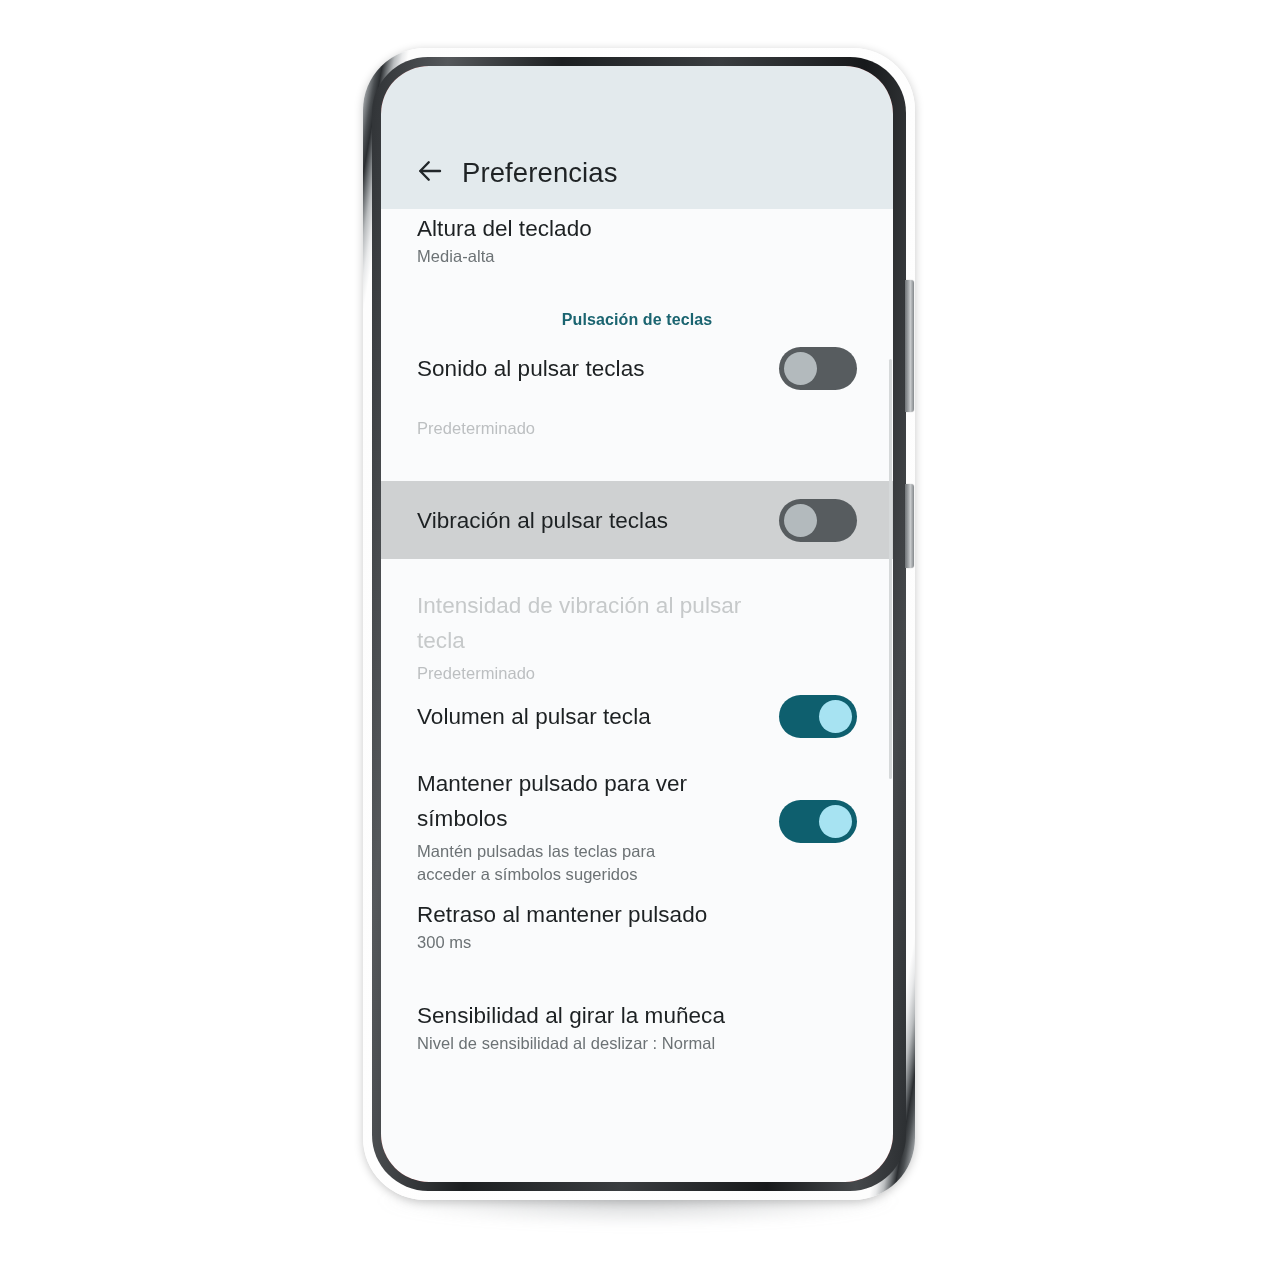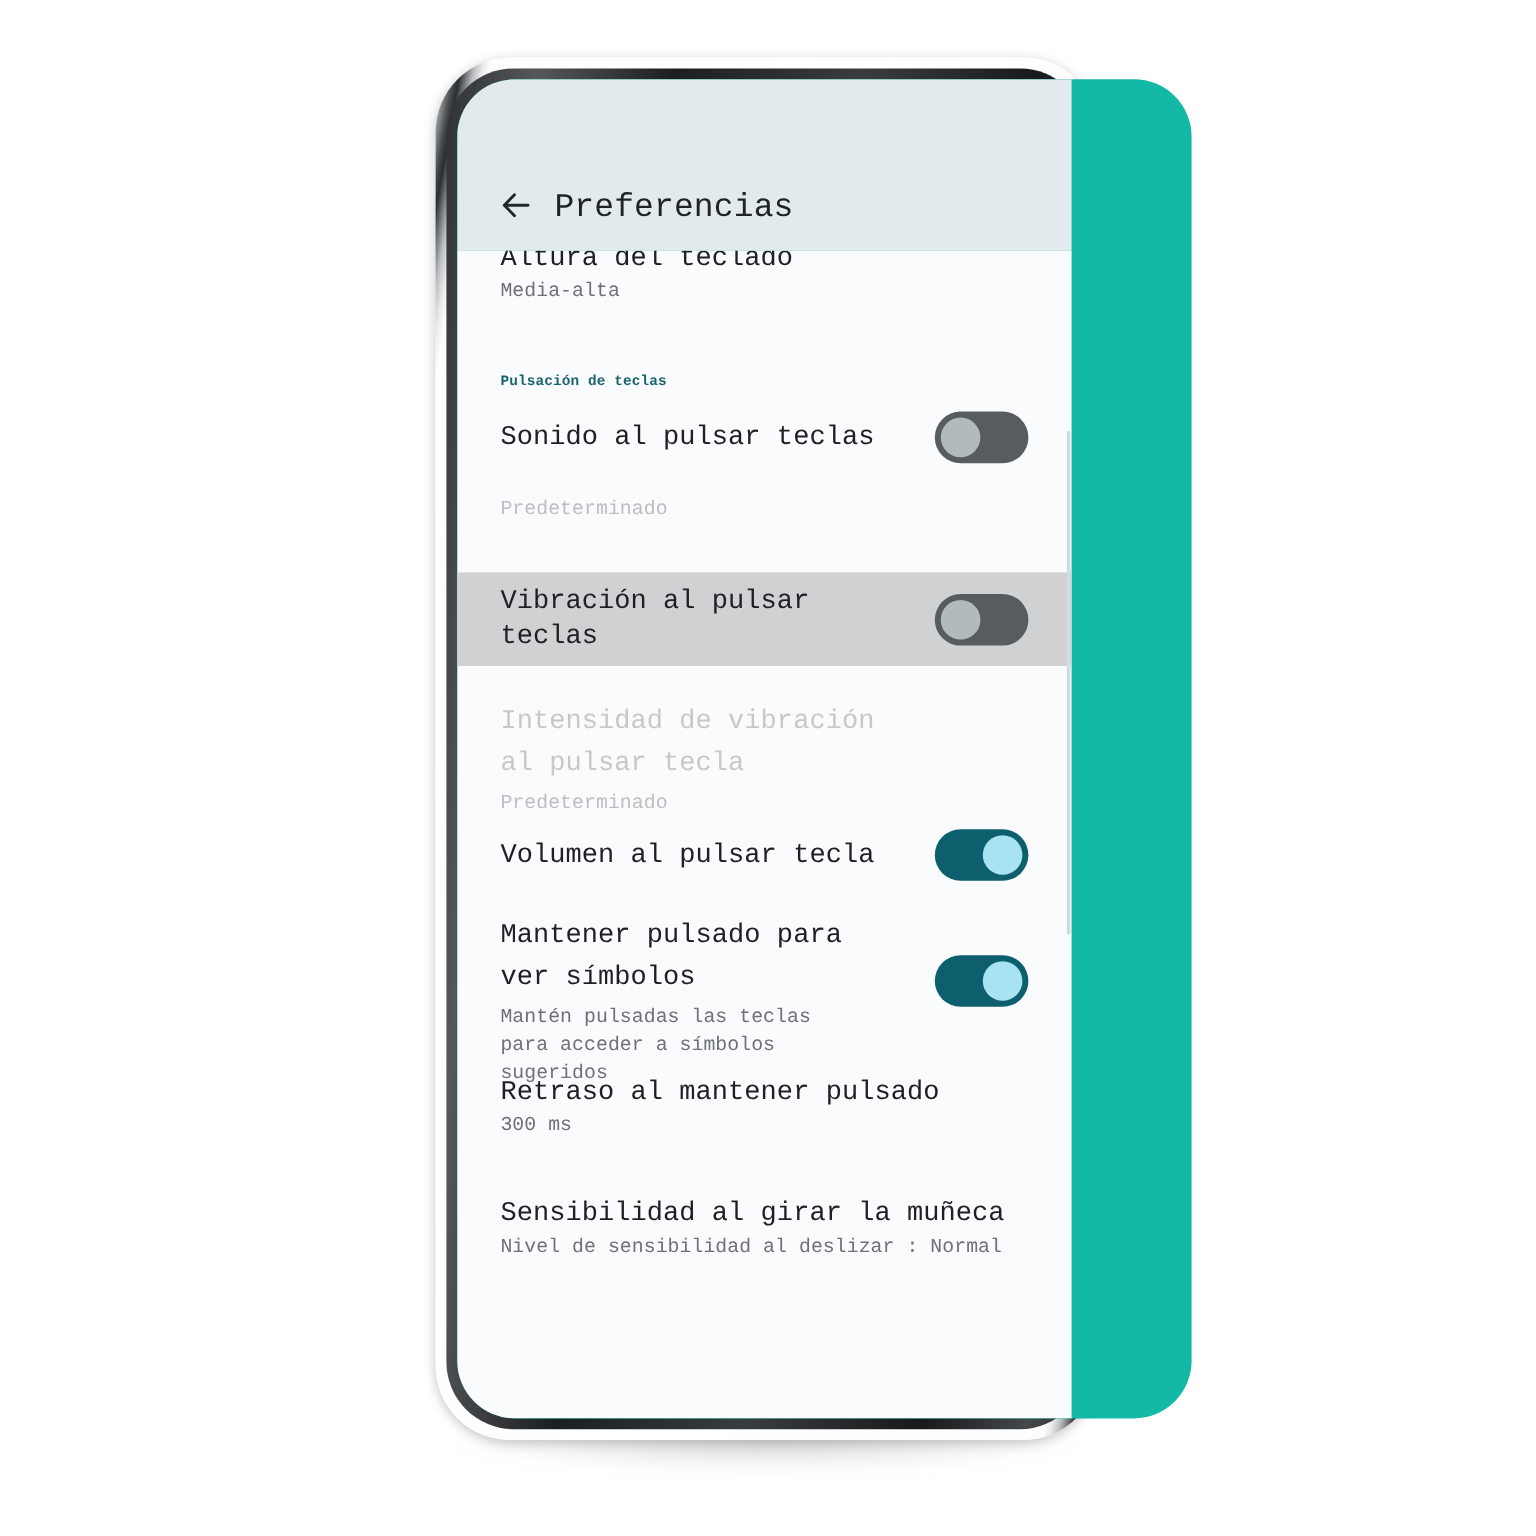--- a/index.html
+++ b/index.html
@@ -68,26 +68,25 @@
     width: 534px;
     height: 1134px;
     border-radius: 56px;
     background: linear-gradient(95deg, #2f3235 0%, #55585b 12%, #1c1f21 30%, #3a3d40 55%, #17191b 78%, #45484b 92%, #2a2d30 100%);
   }
 
   .phone-screen {
     position: absolute;
     left: 381px;
     top: 66px;
-    width: 612px;
+    width: 512px;
     height: 1116px;
     border-radius: 48px;
     overflow: hidden;
-    background: #14b8a6;
-    font-family: Liberation Mono, monospace;
+    background: #7f1d1d;
   }
 
   
   .side-btn {
     position: absolute;
     left: 905px;
     width: 9px;
     background: linear-gradient(90deg, #6f7376 0%, #9ea2a5 35%, #c8cbcd 60%, #84888b 100%);
     border-radius: 0 3px 3px 0;
     box-shadow: 0 0 1px rgba(0,0,0,0.4);
@@ -162,25 +161,26 @@
     font-size: 16.5px;
     color: #6c7275;
     line-height: 22px;
     margin-top: 2px;
     letter-spacing: 0.05px;
   }
   .row-sub.disabled { color: #bcbfc1; }
   .row-sub.multi { line-height: 23px; }
 
   .section-header {
-    font-size: 12px;
+    font-size: 16px;
     color: #1a6470;
     font-weight: bold;
     padding: 0 36px;
     letter-spacing: 0.1px;
+    text-align: center;
   }
 
   
   .toggle {
     flex: 0 0 auto;
     width: 78px;
     height: 43px;
     border-radius: 22px;
     position: relative;
     margin-left: 16px;
@@ -228,21 +228,21 @@
         <svg width="30" height="30" viewBox="0 0 24 24" fill="none" stroke="#22272a" stroke-width="1.9" stroke-linecap="round" stroke-linejoin="round">
           <line x1="20" y1="12" x2="4.5" y2="12"></line>
           <polyline points="11,5 4.2,12 11,19"></polyline>
         </svg>
       </div>
       <div class="toolbar-title">Preferencias</div>
     </div>
 
     <div class="scroll-area">
 
-      <div class="row" style="height:78px; align-items:flex-start; padding-top:0;">
+      <div class="row" style="height:78px; align-items:flex-start; padding-top:13px;">
         <div class="row-text" style="margin-top:-8px;">
           <div class="row-title">Altura del teclado</div>
           <div class="row-sub">Media-alta</div>
         </div>
       </div>
 
       <div class="section-header" style="margin-top:24px; margin-bottom:6px;">Pulsación de teclas</div>
 
       <div class="row" style="height:66px;">
         <div class="row-text">

